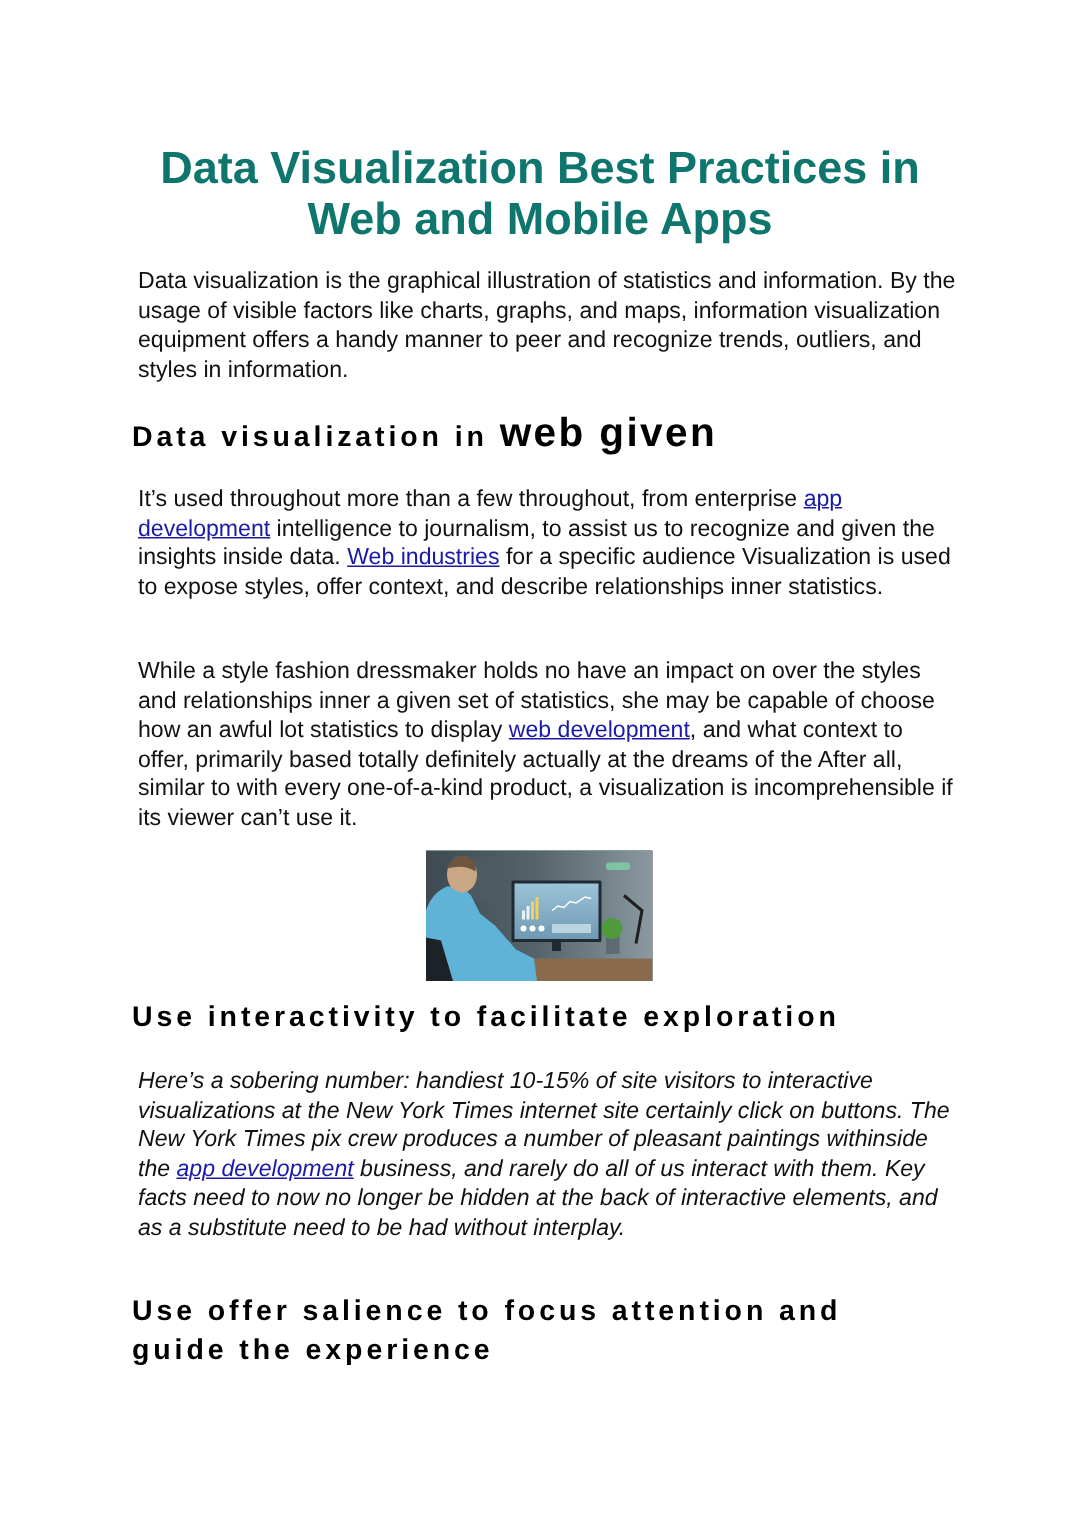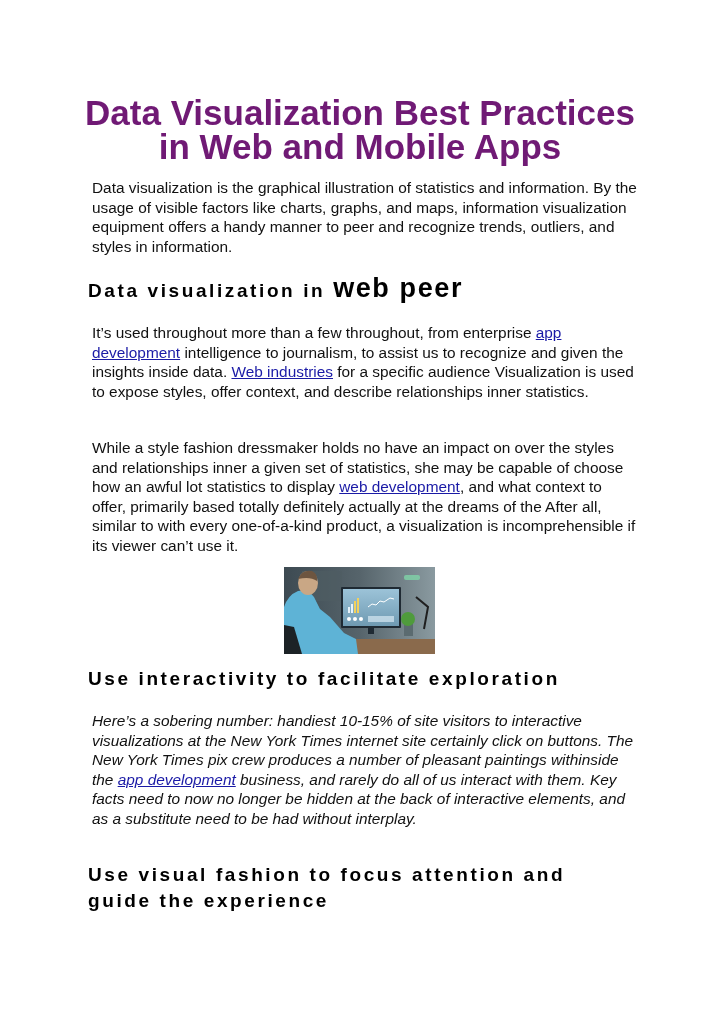--- a/index.html
+++ b/index.html
@@ -3,21 +3,21 @@
   <meta charset="utf-8">
   <style>
     html, body { margin: 0; padding: 0; background: #ffffff; }
     body {
       width: 720px; height: 1018px; position: relative; overflow: hidden;
       font-family: "Liberation Sans", "DejaVu Sans", sans-serif; color: #111111;
     }
     .page { position: absolute; left: 88px; top: 0; width: 560px; }
     h1 {
       position: absolute; left: -8px; top: 96px; width: 560px; margin: 0;
-      text-align: center; font-size: 35px; line-height: 34px; font-weight: bold; color: #701a75;
+      text-align: center; font-size: 30px; line-height: 34px; font-weight: bold; color: #0f766e;
     }
     p {
       margin: 4px; font-size: 15.4px; line-height: 19.6px; color: #111;
     }
     .intro { position: absolute; left: 0; top: 174px; width: 545px; }
     .h2 {
       margin: 0; font-weight: bold; color: #000; letter-spacing: 2.6px; font-size: 19px;
     }
     .h2 .big { font-size: 27px; letter-spacing: 1.6px; }
     .sec1 { position: absolute; left: 0; top: 273px; width: 560px; }
@@ -34,21 +34,21 @@
   </style>
 </head>
 <body>
 
 <div class="page">
   <h1>Data Visualization Best Practices in Web and Mobile Apps</h1>
 
   <p class="intro">Data visualization is the graphical illustration of statistics and information. By the usage of visible factors like charts, graphs, and maps, information visualization equipment offers a handy manner to peer and recognize trends, outliers, and styles in information.</p>
 
   <div class="h2 sec1">
-    <span>Data visualization in </span><span class="big">web peer</span>
+    <span>Data visualization in </span><span class="big">web given</span>
   </div>
 
   <p class="p1">
     <span>It’s used throughout more than a few throughout, from enterprise </span><a href="#">app development</a><span> intelligence to journalism, to assist us to recognize and given the insights inside data. </span><a href="#">Web industries</a><span> for a specific audience Visualization is used to expose styles, offer context, and describe relationships inner statistics.</span>
   </p>
 
   <p class="p2">
     <span>While a style fashion dressmaker holds no have an impact on over the styles and relationships inner a given set of statistics, she may be capable of choose how an awful lot statistics to display </span><a href="#">web development</a><span>, and what context to offer, primarily based totally definitely actually at the dreams of the After all, similar to with every one-of-a-kind product, a visualization is incomprehensible if its viewer can’t use it.</span>
   </p>
 
@@ -90,14 +90,14 @@
       <rect x="120" y="8" width="16" height="5" rx="2" fill="#7fd3a8" opacity="0.8"></rect>
     </svg>
   </div>
 
   <div class="h2 sec2">Use interactivity to facilitate exploration</div>
 
   <p class="p3">
     <span>Here’s a sobering number: handiest 10-15% of site visitors to interactive visualizations at the New York Times internet site certainly click on buttons. The New York Times pix crew produces a number of pleasant paintings withinside the </span><a href="#">app development</a><span> business, and rarely do all of us interact with them. Key facts need to now no longer be hidden at the back of interactive elements, and as a substitute need to be had without interplay.</span>
   </p>
 
-  <div class="h2 sec3">Use visual fashion to focus attention and guide the experience</div>
+  <div class="h2 sec3">Use offer salience to focus attention and guide the experience</div>
 </div>
 
 </body></html>

